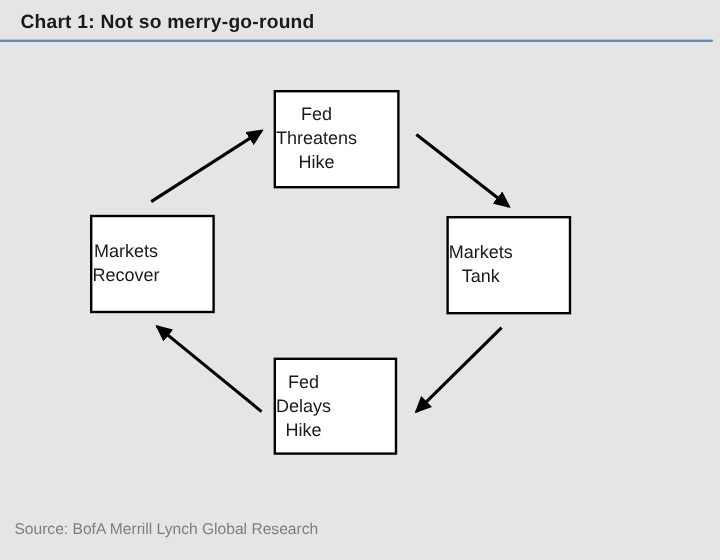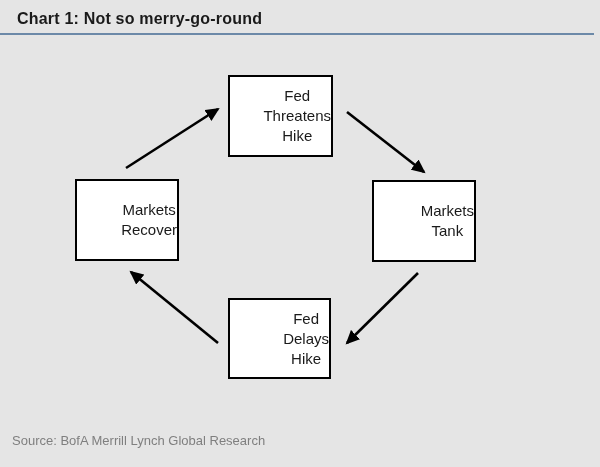--- a/index.html
+++ b/index.html
@@ -40,21 +40,21 @@
     width: 600px;
     height: 467px;
   }
   .node {
     position: absolute;
     box-sizing: border-box;
     border: 2px solid #000000;
     background: #ffffff;
     display: flex;
     align-items: center;
-    justify-content: flex-end;
+    justify-content: flex-start;
     text-align: center;
   }
   .node-label {
     font-size: 15px;
     line-height: 20px;
     color: #1a1a1a;
     white-space: pre-line;
   }
   .node-top    { left: 228px; top: 75px;  width: 105px; height: 82px; }
   .node-right  { left: 372px; top: 180px; width: 104px; height: 82px; }

